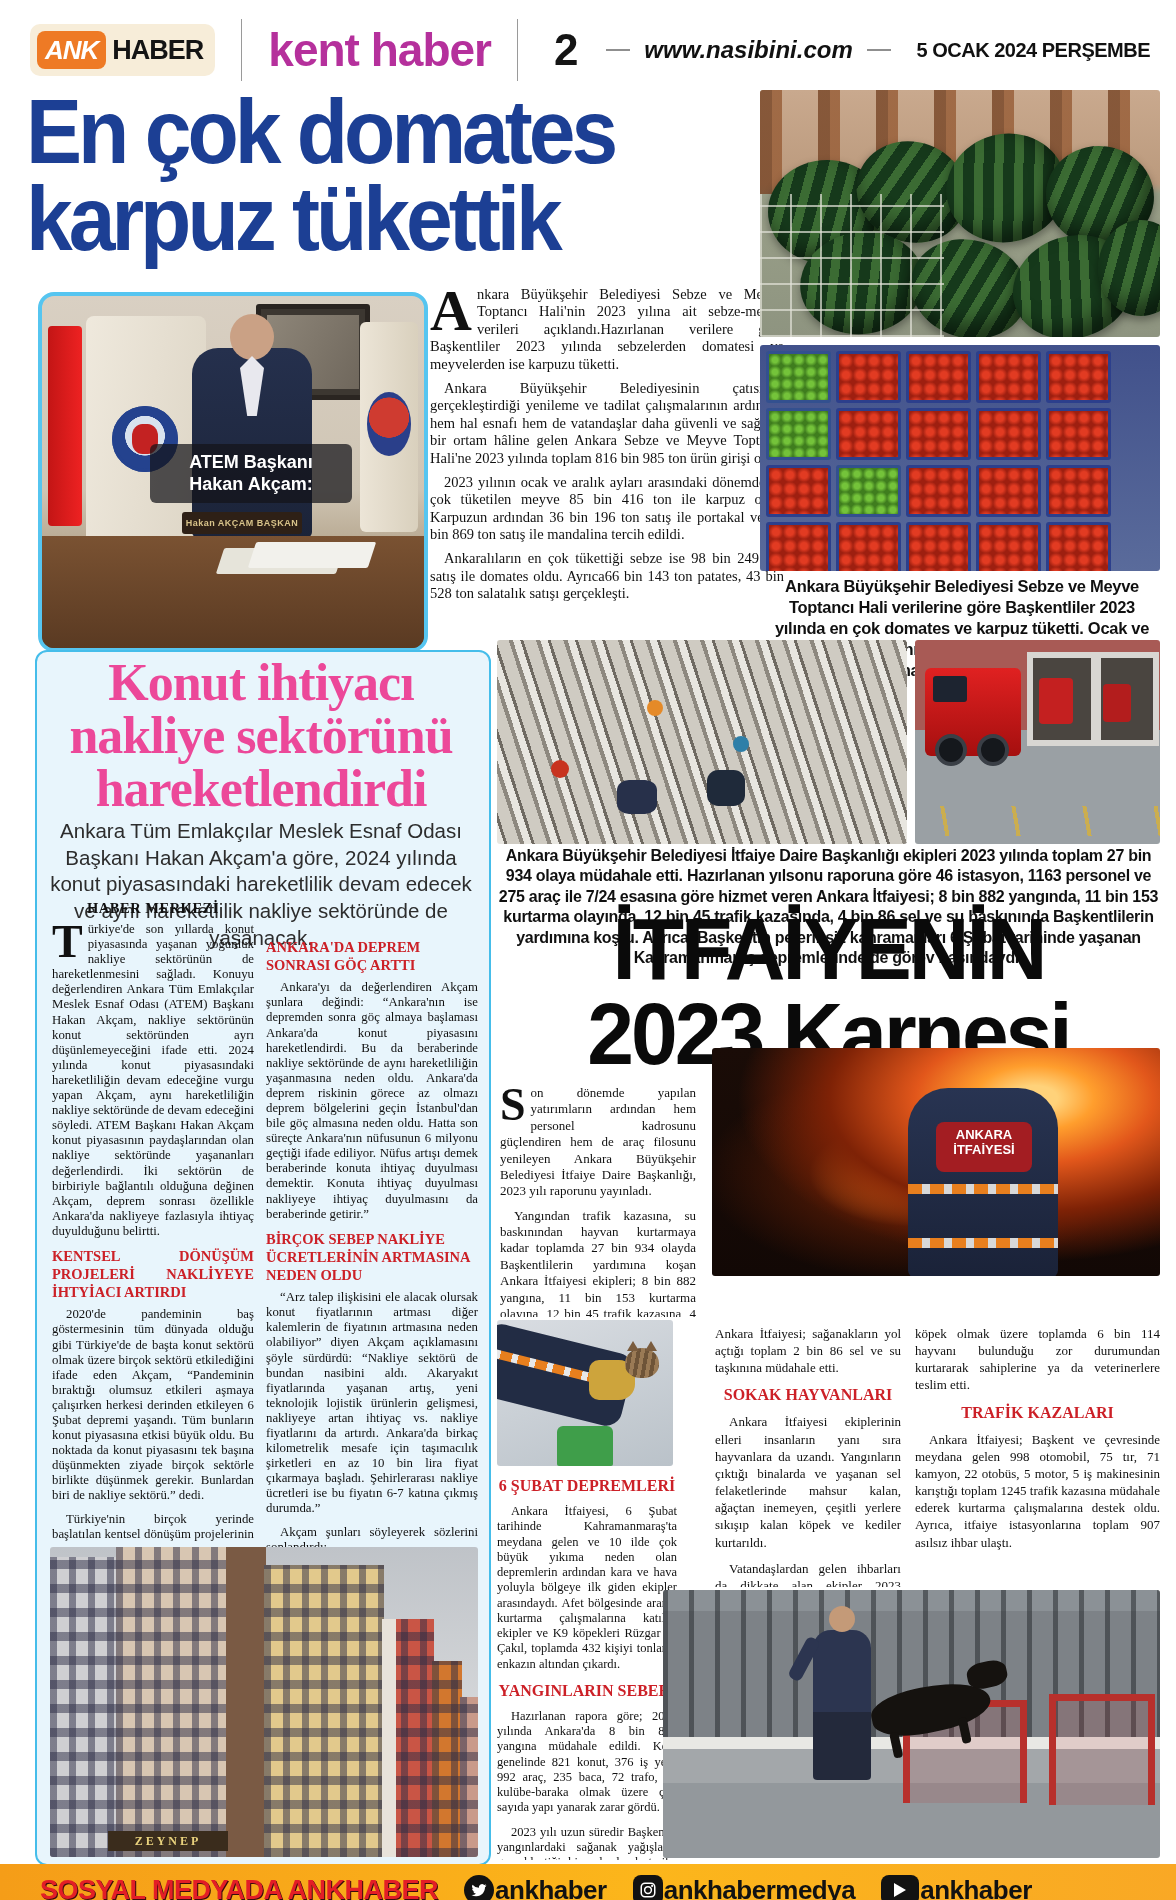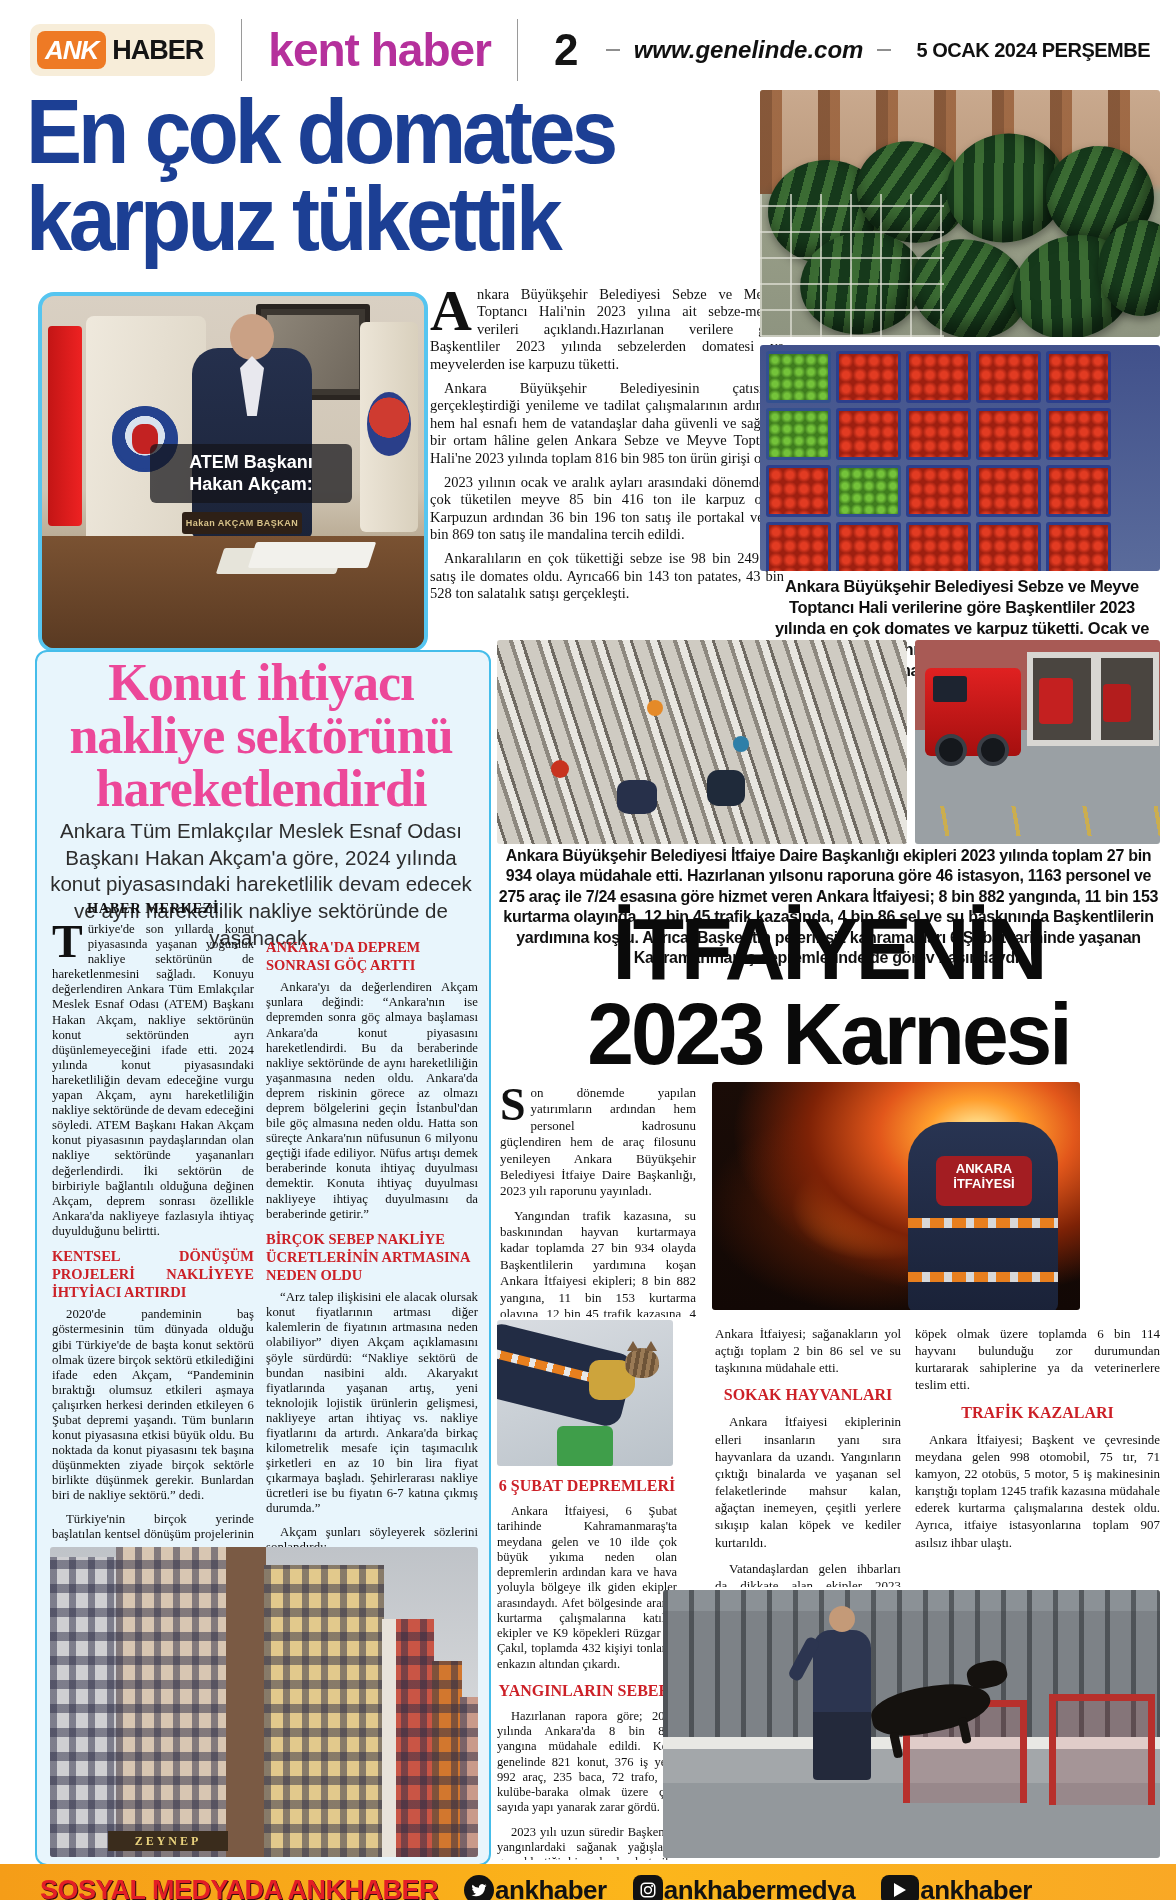--- a/index.html
+++ b/index.html
@@ -112,21 +112,21 @@
   .fire-cap{top:846px;left:497px;width:663px;font-size:16px;}
 
   .itf-hl{top:906px;left:497px;width:663px;text-align:center;color:#0a0a0a;
           font:900 84px/0.98 "Liberation Sans",sans-serif;letter-spacing:-3px;transform:scaleY(1.04);transform-origin:top center;}
 
   .itf-intro{top:1085px;left:500px;width:196px;height:232px;overflow:hidden;
              font-size:13px;line-height:1.26;text-align:justify;}
   .itf-intro p{margin:0 0 8px 0;}
 
   
-  .fire-photo{top:1082px;left:712px;width:368px;height:228px;background:
+  .fire-photo{top:1048px;left:712px;width:448px;height:228px;background:
       radial-gradient(ellipse at 72% 22%,#ffd27a 0 5%,#ff9e2d 13%,#e2571b 26%,#7e2206 45%,rgba(20,8,5,0) 65%),
       radial-gradient(ellipse at 45% 55%,#ff7e1f 0 7%,rgba(80,25,5,.8) 30%,rgba(15,6,4,0) 60%),
       linear-gradient(180deg,#1a0c07,#120805);}
   .ff{position:absolute;left:196px;top:40px;width:150px;height:190px;background:linear-gradient(180deg,#283452,#1a2238);border-radius:40px 40px 8px 8px;}
   .ff-stripe{position:absolute;left:0;width:100%;height:10px;background:repeating-linear-gradient(90deg,#e87f1e 0 14px,#d8d8d8 14px 22px);}
   .patch{position:absolute;left:28px;top:34px;width:96px;height:44px;background:#a31d22;border-radius:8px;
          color:#fff;font:700 13px/1.15 "Liberation Sans",sans-serif;text-align:center;padding-top:6px;}
 
   
   .icol{font-size:13px;line-height:1.32;text-align:justify;overflow:hidden;}
@@ -180,21 +180,21 @@
   <div class="abs hdr">
     <div class="logo">
       <span class="logo-ank">ANK</span>
       <span class="logo-haber">HABER</span>
     </div>
     <div class="vline"></div>
     <div class="kent">kent haber</div>
     <div class="vline"></div>
     <div class="pageno">2</div>
     <div class="hline"></div>
-    <div class="site">www.genelinde.com</div>
+    <div class="site">www.nasibini.com</div>
     <div class="hline"></div>
     <div class="hdate">5 OCAK 2024 PERŞEMBE</div>
   </div>
 
   <div class="abs lead-hl">
     <div>En çok domates</div>
     <div>karpuz tükettik</div>
   </div>
 
   <div class="abs photo man-photo">

